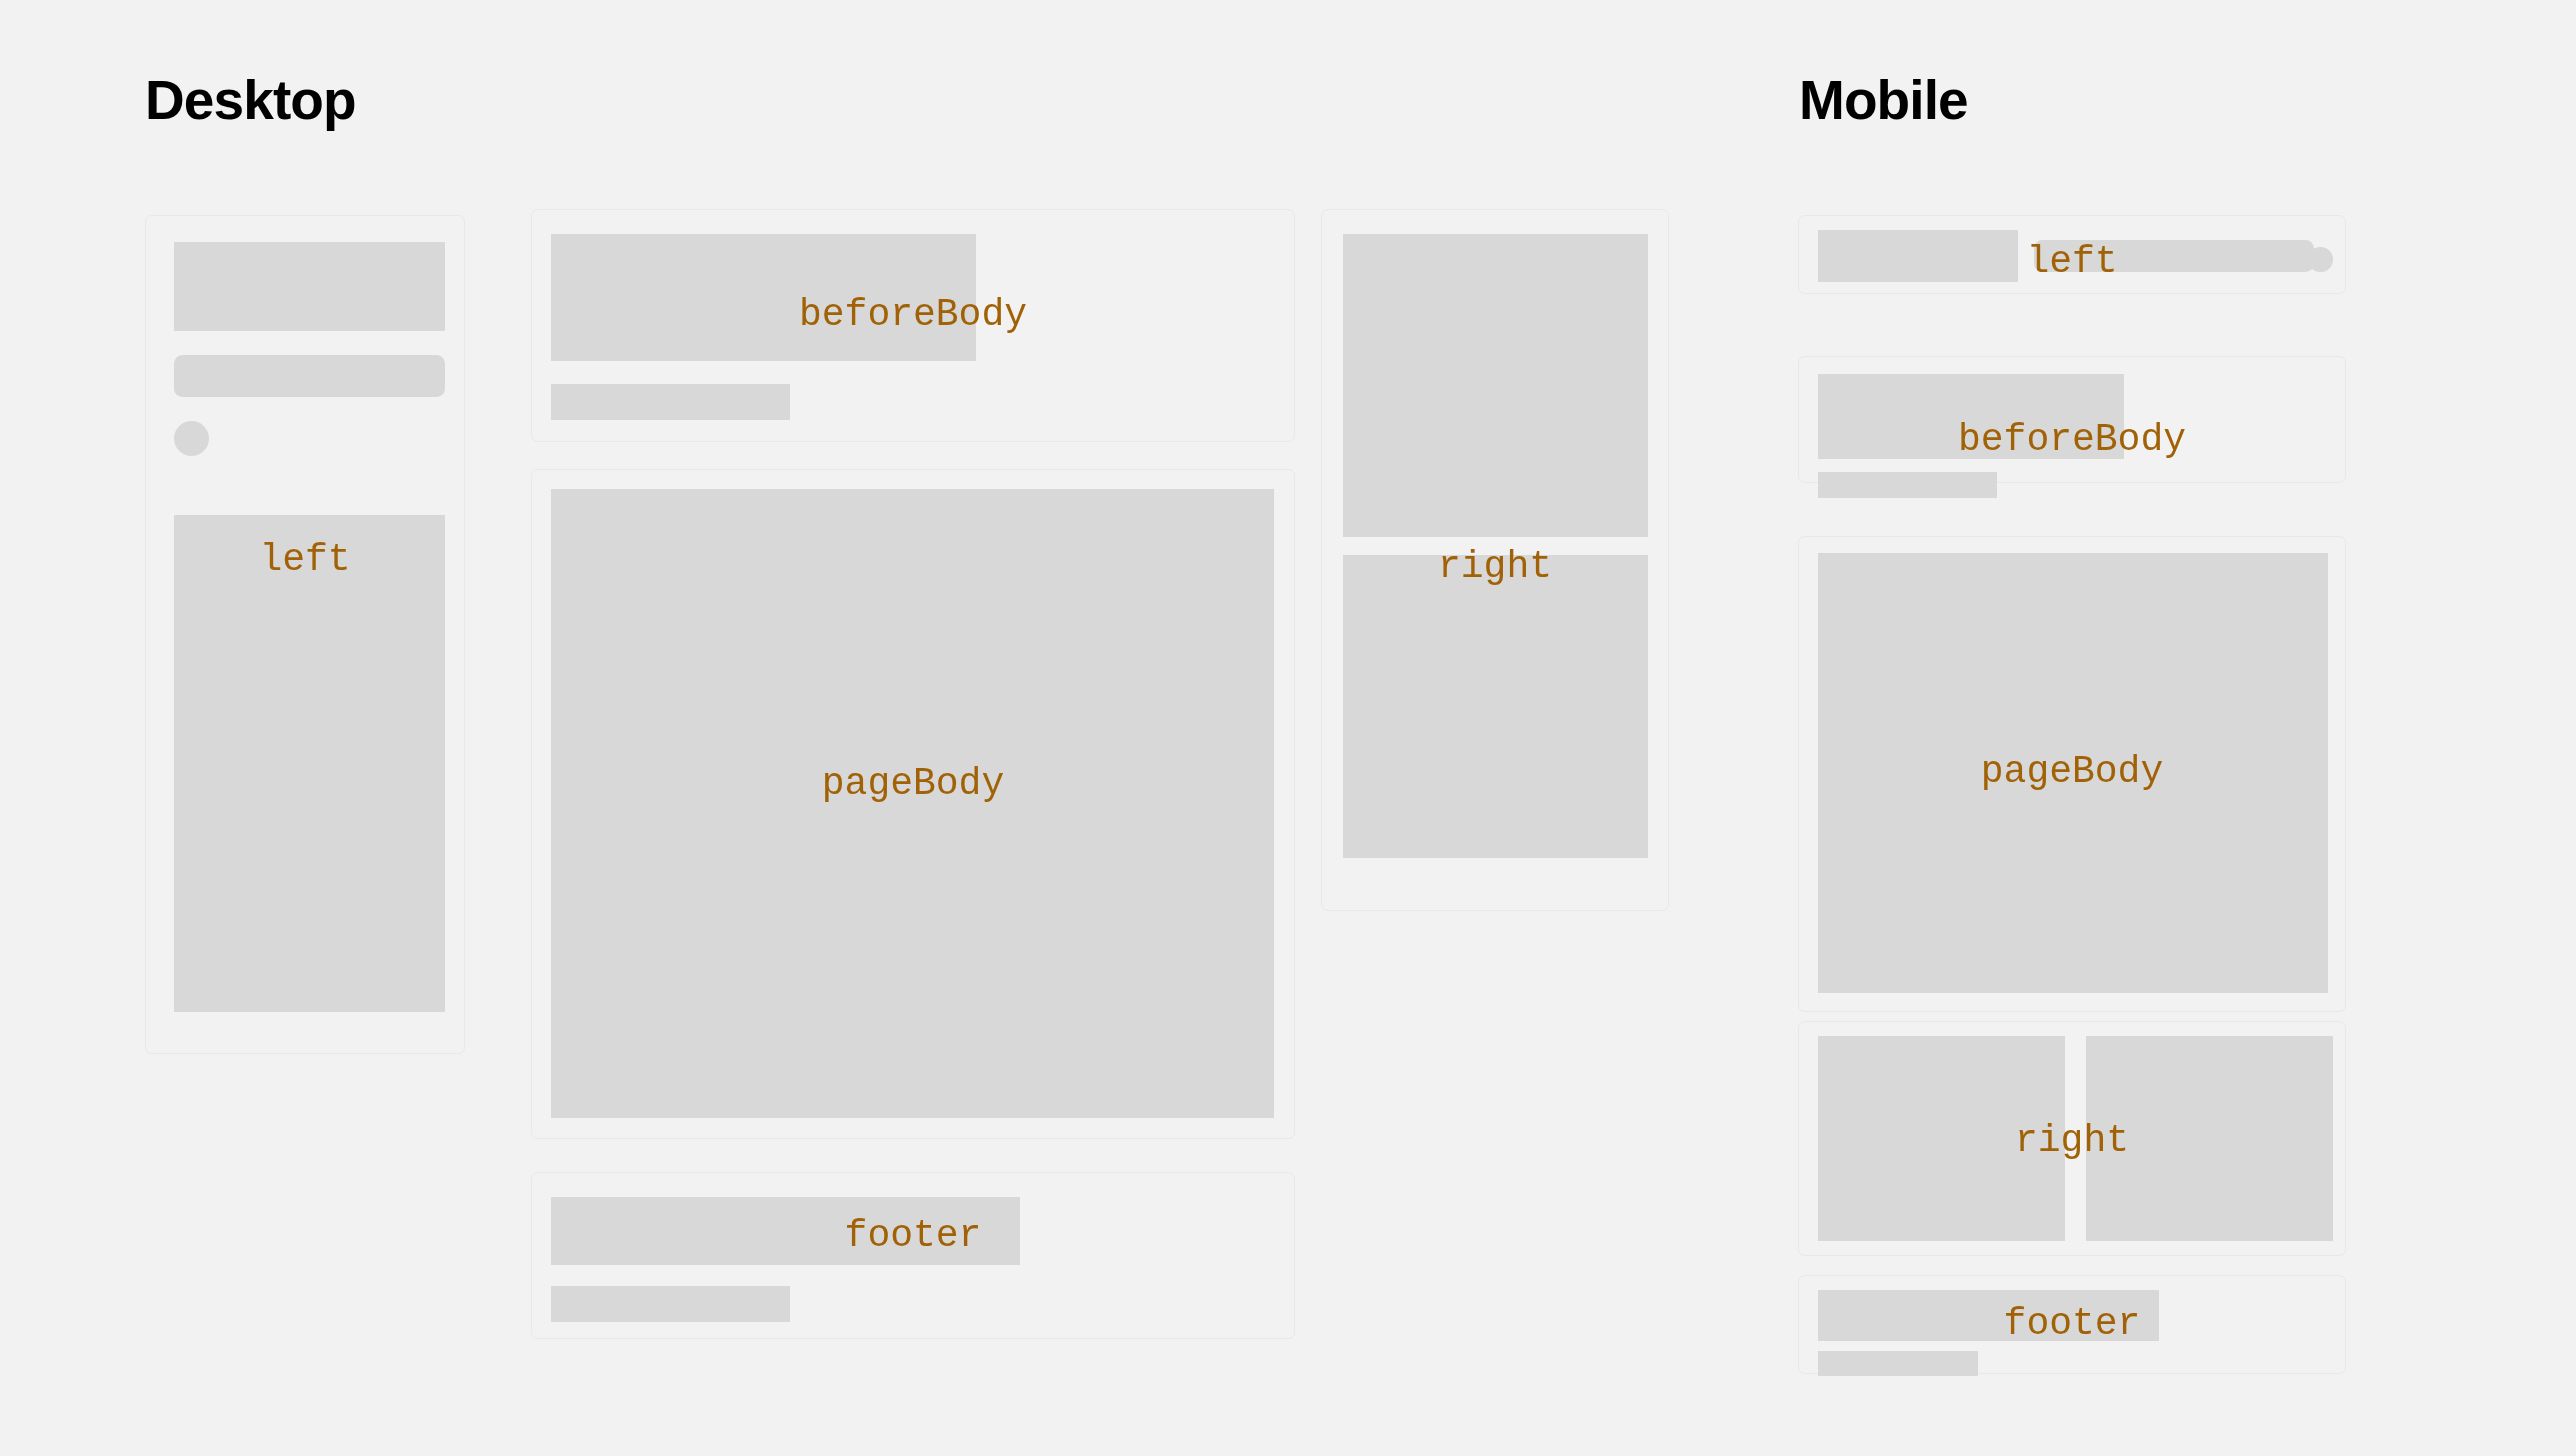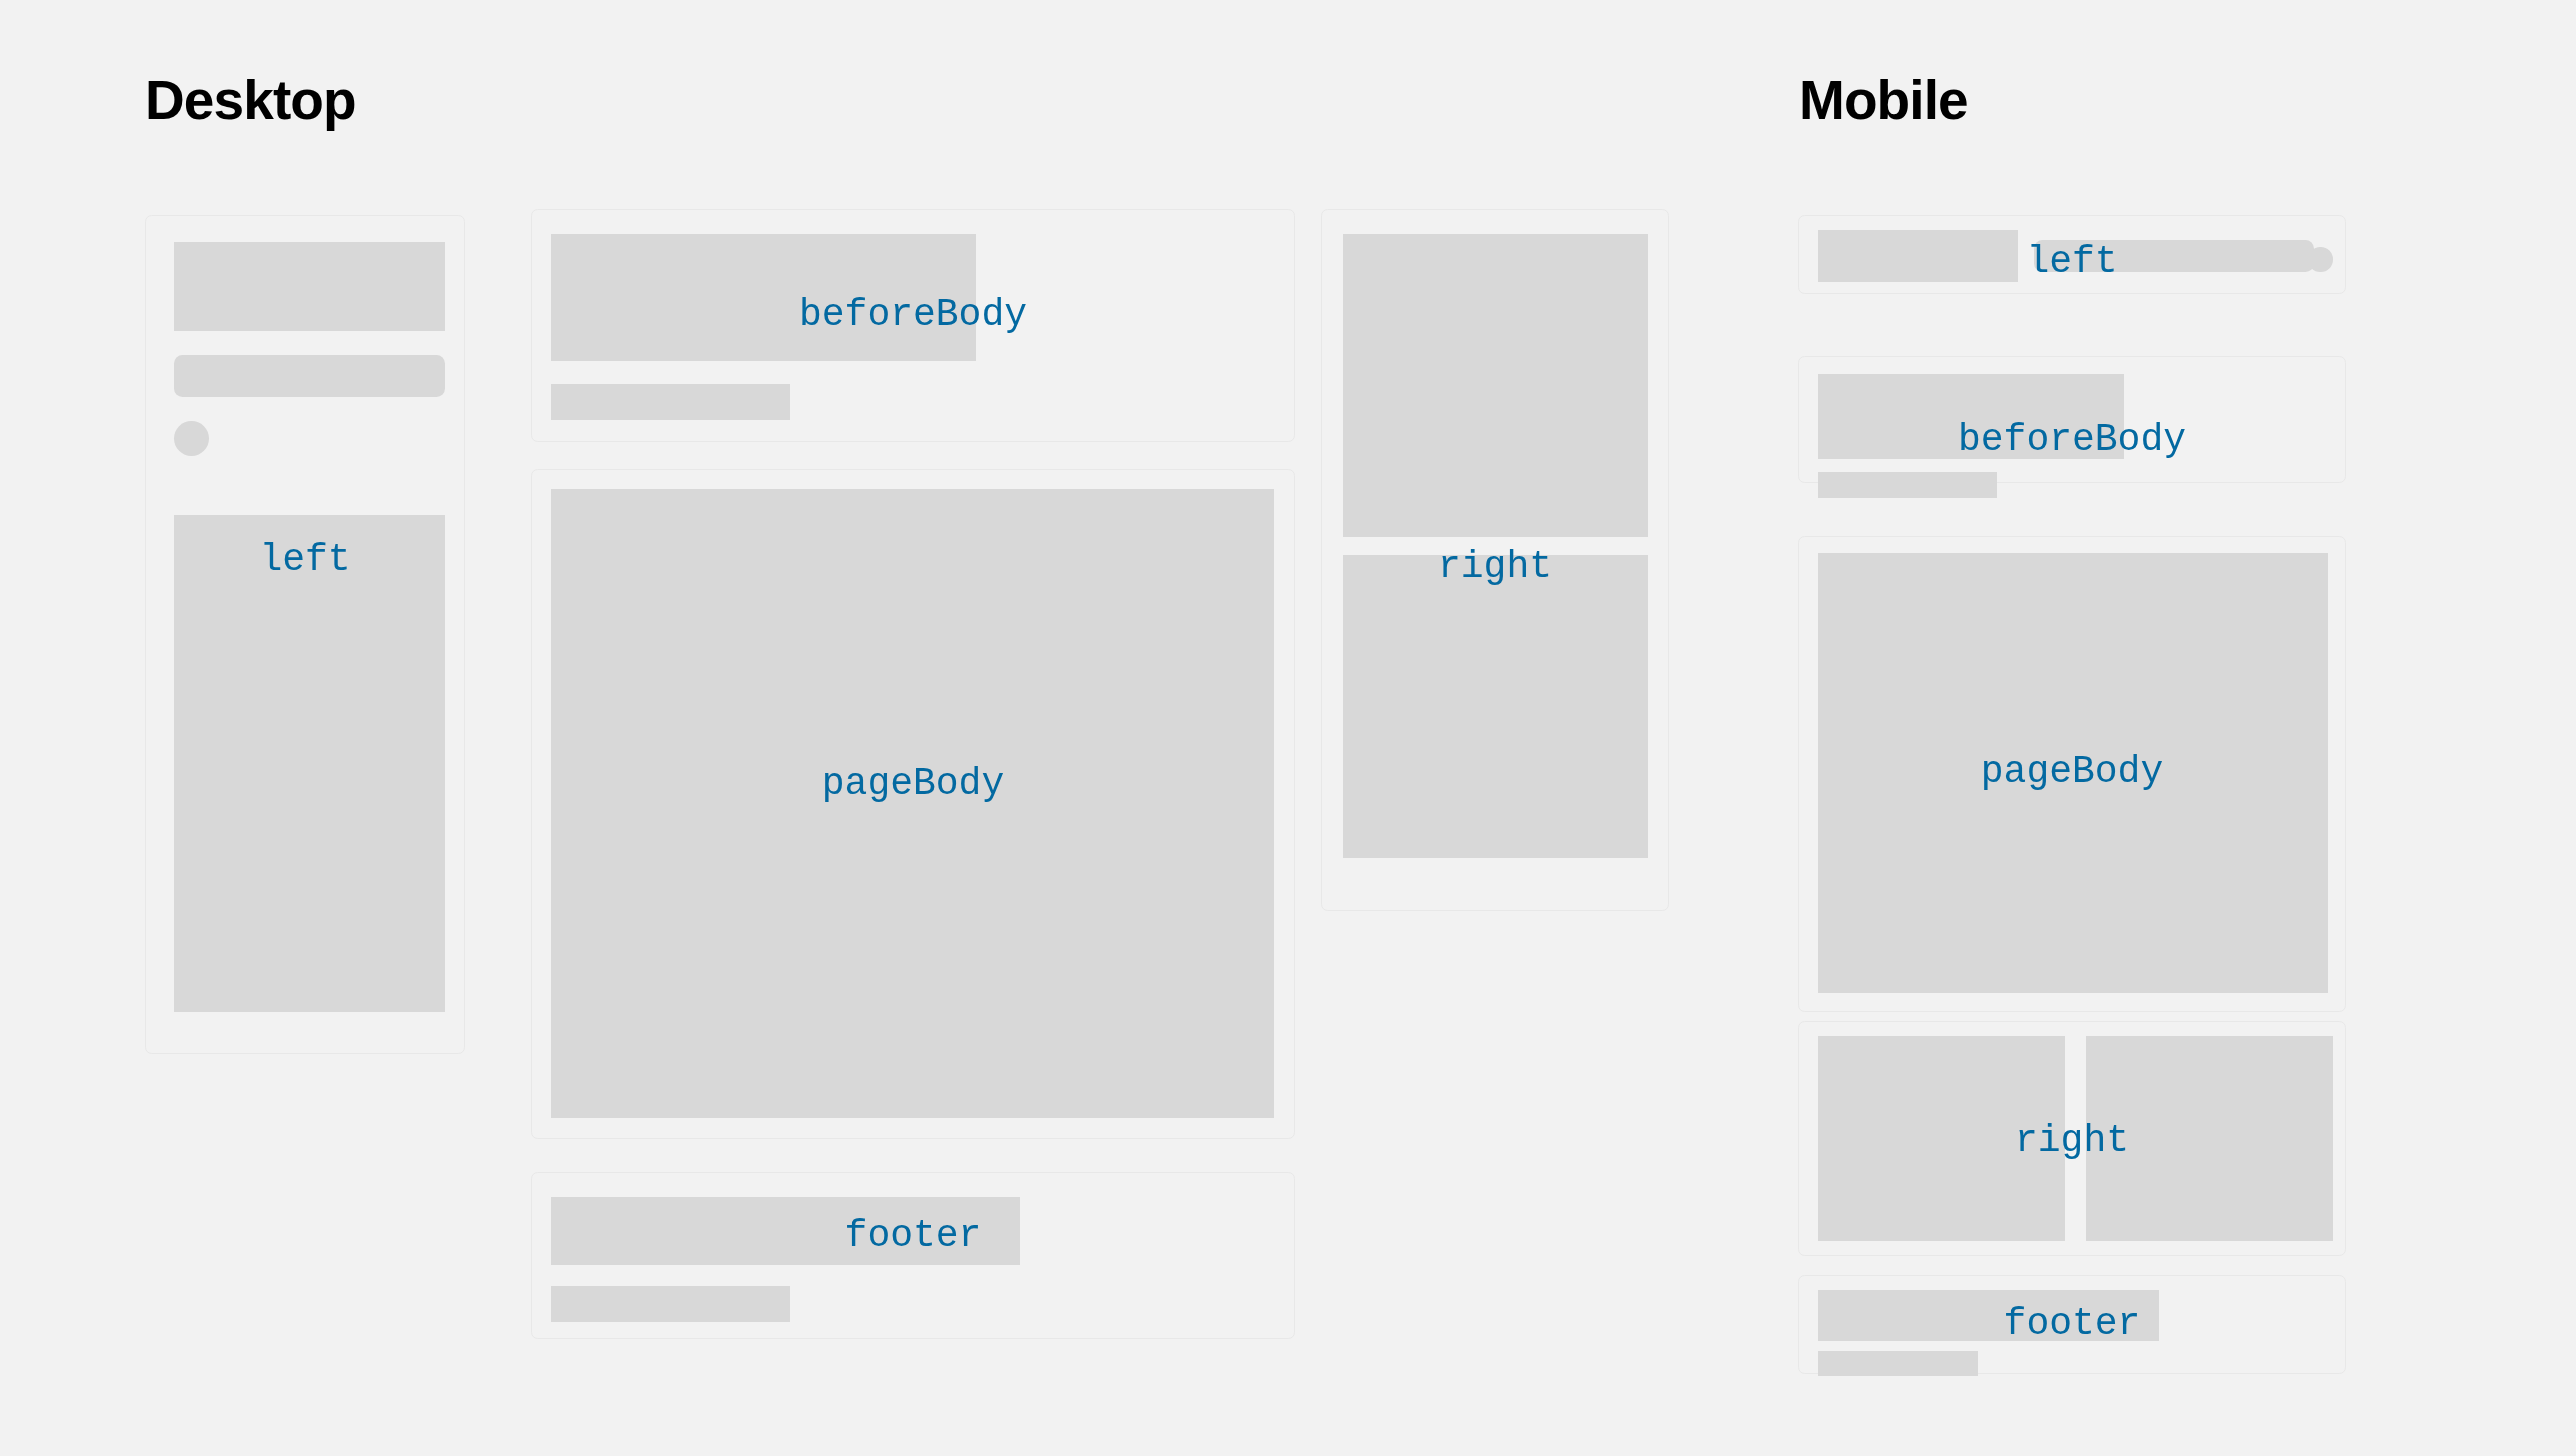--- a/index.html
+++ b/index.html
@@ -53,21 +53,21 @@
 
   
   .region-label {
     position: absolute;
     left: 0;
     right: 0;
     text-align: center;
     font-family: "Liberation Mono", monospace;
     font-size: 38px;
     line-height: 1;
-    color: #0369a1;
+    color: #a16207;
     pointer-events: none;
     white-space: nowrap;
   }
 
   
 
   
   #desk-left-panel { left: 145px; top: 215px; width: 320px; height: 839px; }
   #desk-left-blk1  { left: 28px;  top: 26px;  width: 271px; height: 89px; }
   #desk-left-blk2  { left: 28px;  top: 139px; width: 271px; height: 42px; }

